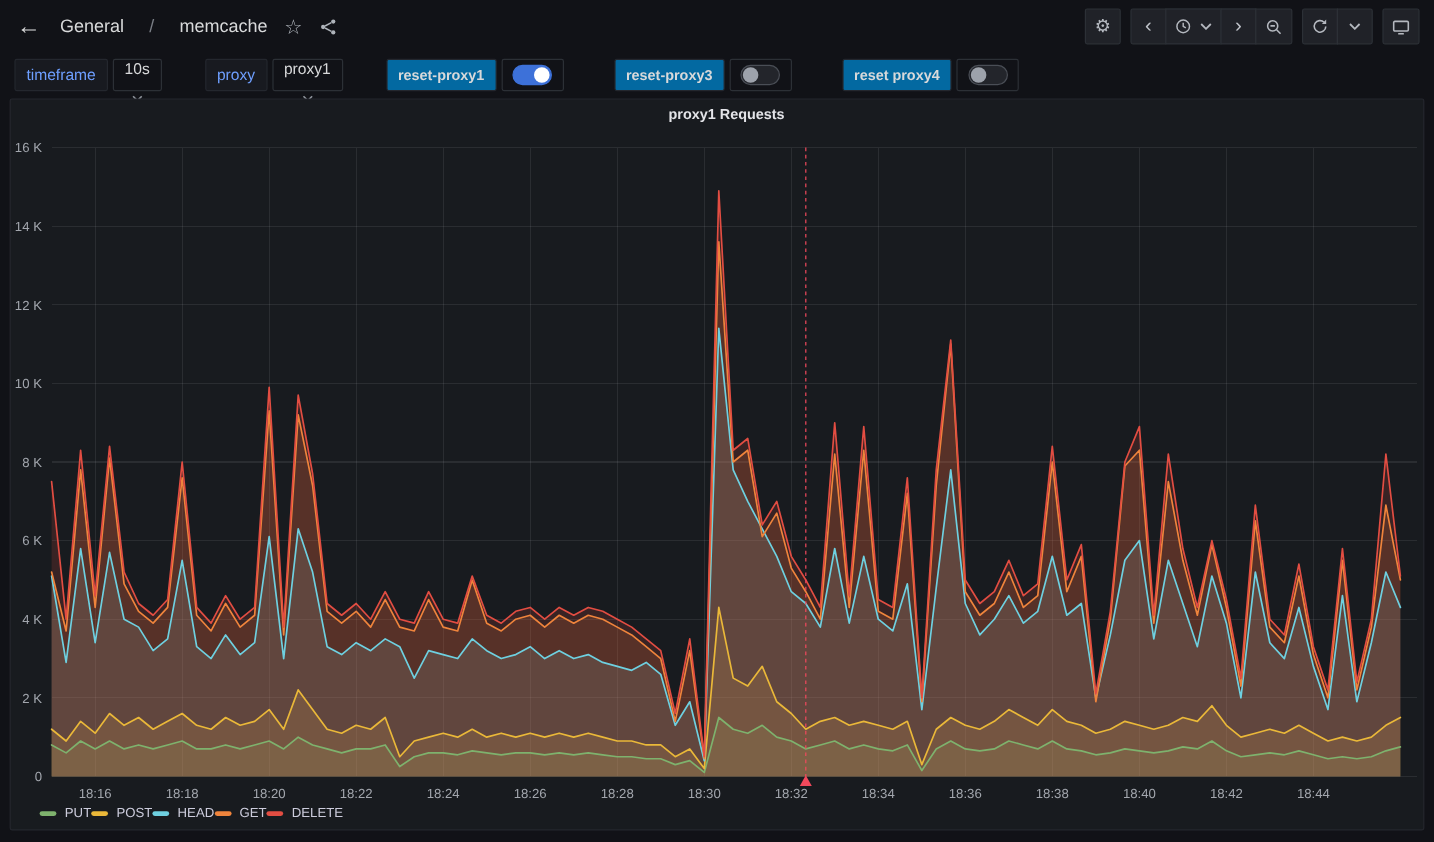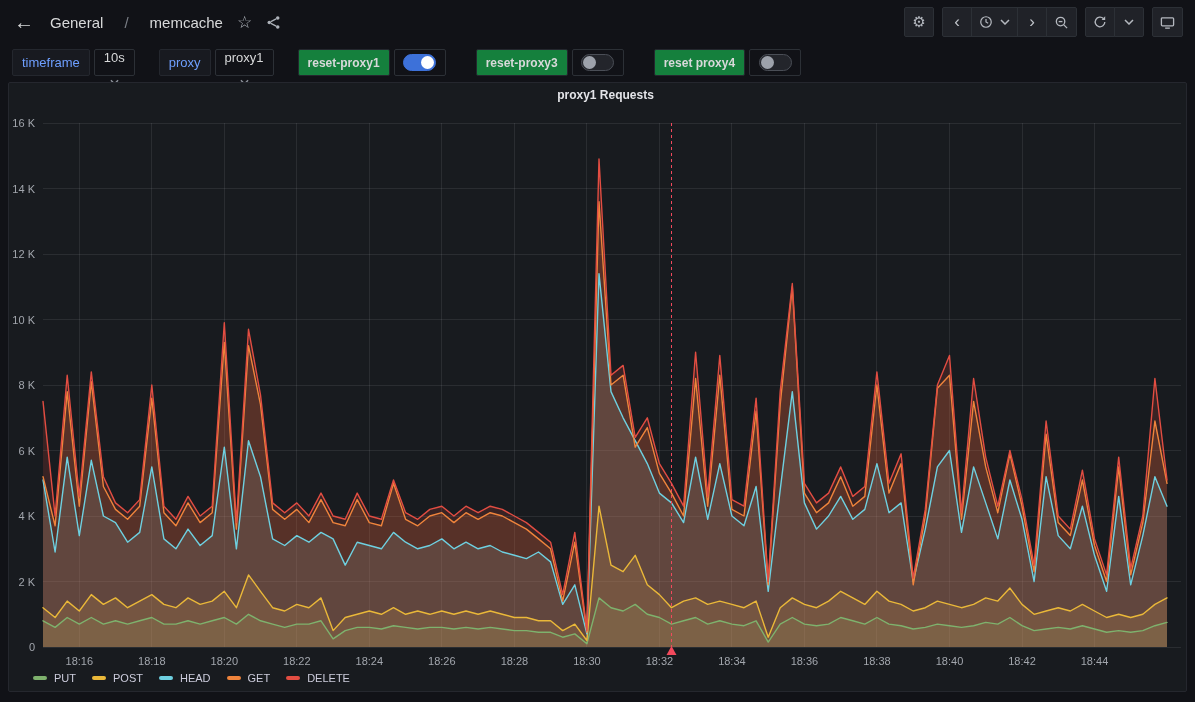--- a/index.html
+++ b/index.html
@@ -29,37 +29,37 @@
     gap:7px; font-size:13px; cursor:pointer;
   }
   .btn svg { display:block; }
   .grp { display:flex; }
   .grp .btn { border-radius:0; margin-left:-1px; }
   .grp .btn:first-child { border-radius:2px 0 0 2px; margin-left:0; }
   .grp .btn:last-child { border-radius:0 2px 2px 0; }
   .time-text { color:#d8d9da; font-weight:500; white-space:nowrap; }
   .chev { font-size:17px; color:#c0c4ca; padding:0 3px; }
   
-  .submenu { display:flex; align-items:center; padding:5px 12px 6px; gap:14px; }
+  .submenu { display:flex; align-items:center; padding:5px 12px 6px; gap:26px; }
   .var { display:flex; align-items:stretch; gap:4px; margin-right:10px; }
   .var-label {
     display:flex; align-items:center; padding:0 9px; height:27px;
     background:#181a20; border:1px solid #24272e; border-radius:2px;
     color:#6e9fff; font-size:13px; font-weight:500;
   }
   .var-value {
     display:flex; align-items:center; gap:8px; padding:0 9px; height:27px;
     background:#111217; border:1px solid #2c3036; border-radius:2px;
     color:#d8d9da; font-size:13px; cursor:pointer;flex-direction:column;
   }
   .var-value svg { color:#8e939b; }
   .tgl { display:flex; align-items:stretch; gap:4px; margin-right:16px; }
   .tgl-label {
     display:flex; align-items:center; padding:0 9px; height:27px;
-    background:#15803d; border:1px solid #24272e; border-radius:2px;
+    background:#0369a1; border:1px solid #24272e; border-radius:2px;
     color:#d8d9da; font-size:12px; font-weight:700;
   }
   .tgl-box {
     width:52px; height:27px; background:#111217; border:1px solid #2c3036;
     border-radius:2px; display:flex; align-items:center; justify-content:center; cursor:pointer;
   }
   .pill { position:relative; width:33px; height:17px; border-radius:9px;
     background:#23252b; border:1px solid #4a4e56; }
   .knob { position:absolute; top:1px; left:1px; width:13px; height:13px;
     border-radius:50%; background:#9da2ab; transition:none; }
@@ -74,21 +74,21 @@
     position:absolute; top:5px; left:16px; right:0; text-align:center;
     font-size:12px; font-weight:700; color:#e3e4e8; margin:0; cursor:pointer;
   }
   .chart-wrap { position:absolute; inset:0; }
   #chart-svg { width:100%; height:100%; display:block; }
   .grid { stroke:rgba(204,204,220,0.10); stroke-width:1; shape-rendering:crispEdges; }
   .ylab, .xlab { fill:#a2a6ad; font-size:11px; font-family:"Liberation Sans","DejaVu Sans",sans-serif; }
   .ylab { text-anchor:end; }
   .xlab { text-anchor:middle; }
   .legend {
-    position:absolute; left:24px; bottom:7px; display:flex; gap:16px; align-items:center;
+    position:absolute; left:24px; bottom:7px; display:flex; align-items:center;
   }
   .legend-item { display:flex; align-items:center; gap:7px; cursor:pointer; }
   .legend-swatch { width:14px; height:4px; border-radius:2px; display:inline-block; }
   .legend-label { font-size:11px; font-weight:500; color:#ccccdc; }
 </style>
 </head>
 <body>
 
 <header class="nav">
   <div class="nav-left">

